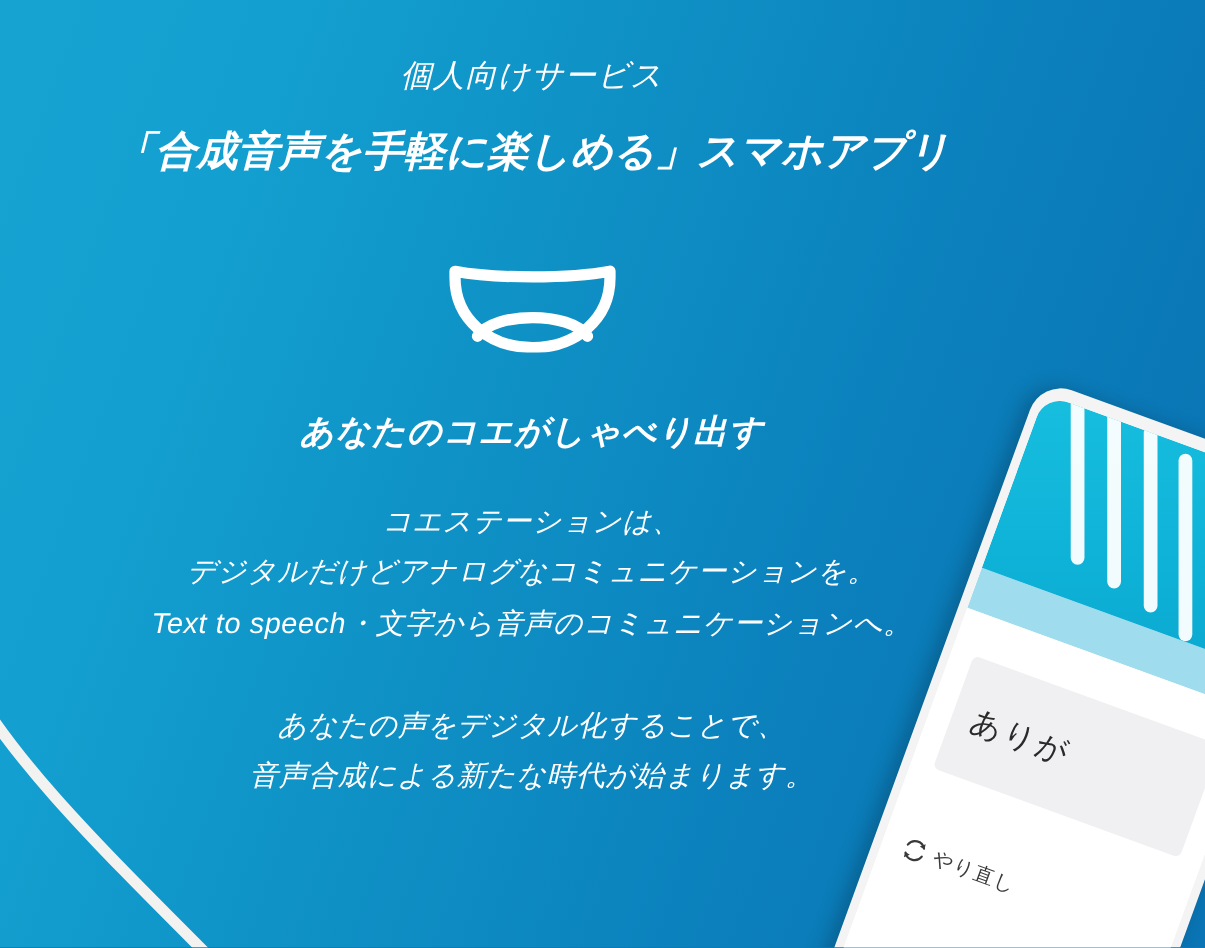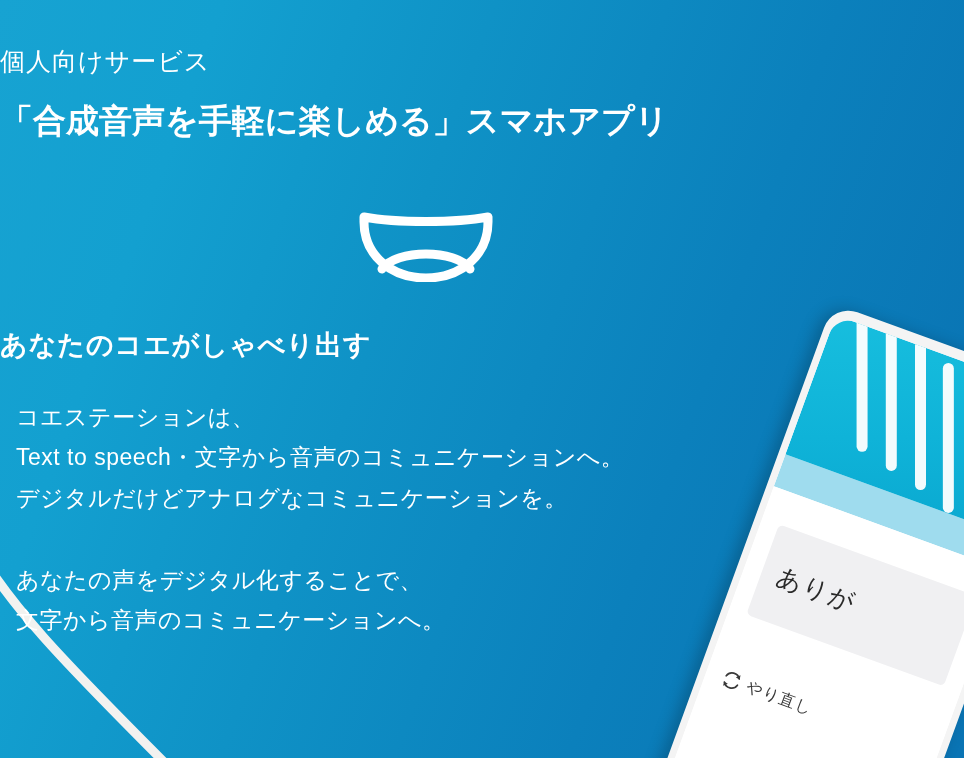--- a/index.html
+++ b/index.html
@@ -113,21 +113,23 @@
     font-family: "DejaVu Sans", sans-serif;
     letter-spacing: 1px;
     white-space: nowrap;
   }
 
   
   .content {
     position: relative;
     z-index: 5;
     width: 851px;
-    color: #ffffff;
+    text-align: center;
+    color: #ffffff;
+    font-style: italic;
   }
   .eyebrow {
     margin: 0;
     padding-top: 46px;
     font-size: 25px;
     font-weight: 400;
     letter-spacing: 1px;
     line-height: 1.25;
     color: #ffffff;
   }
@@ -228,23 +230,23 @@
         <path d="M8 9 C 40 15, 100 15, 132 9 L 132 14 C 132 48, 104 70, 70 70 C 36 70, 8 48, 8 14 Z" fill="none" stroke="#ffffff" stroke-width="9" stroke-linejoin="round"></path>
 
         <path d="M26 61 C 40 41, 100 41, 114 61" fill="none" stroke="#ffffff" stroke-width="9" stroke-linecap="round"></path>
       </svg>
     </div>
 
     <h2 class="lead">あなたのコエがしゃべり出す</h2>
 
     <p class="para">
       <span class="p-line">コエステーションは、</span>
+      <span class="p-line">デジタルだけどアナログなコミュニケーションを。</span>
       <span class="p-line">Text to speech・文字から音声のコミュニケーションへ。</span>
-      <span class="p-line">デジタルだけどアナログなコミュニケーションを。</span>
     </p>
 
     <p class="para second">
       <span class="p-line">あなたの声をデジタル化することで、</span>
-      <span class="p-line">文字から音声のコミュニケーションへ。</span>
+      <span class="p-line">音声合成による新たな時代が始まります。</span>
     </p>
 
   </div>
 </div>
 
 </body></html>

